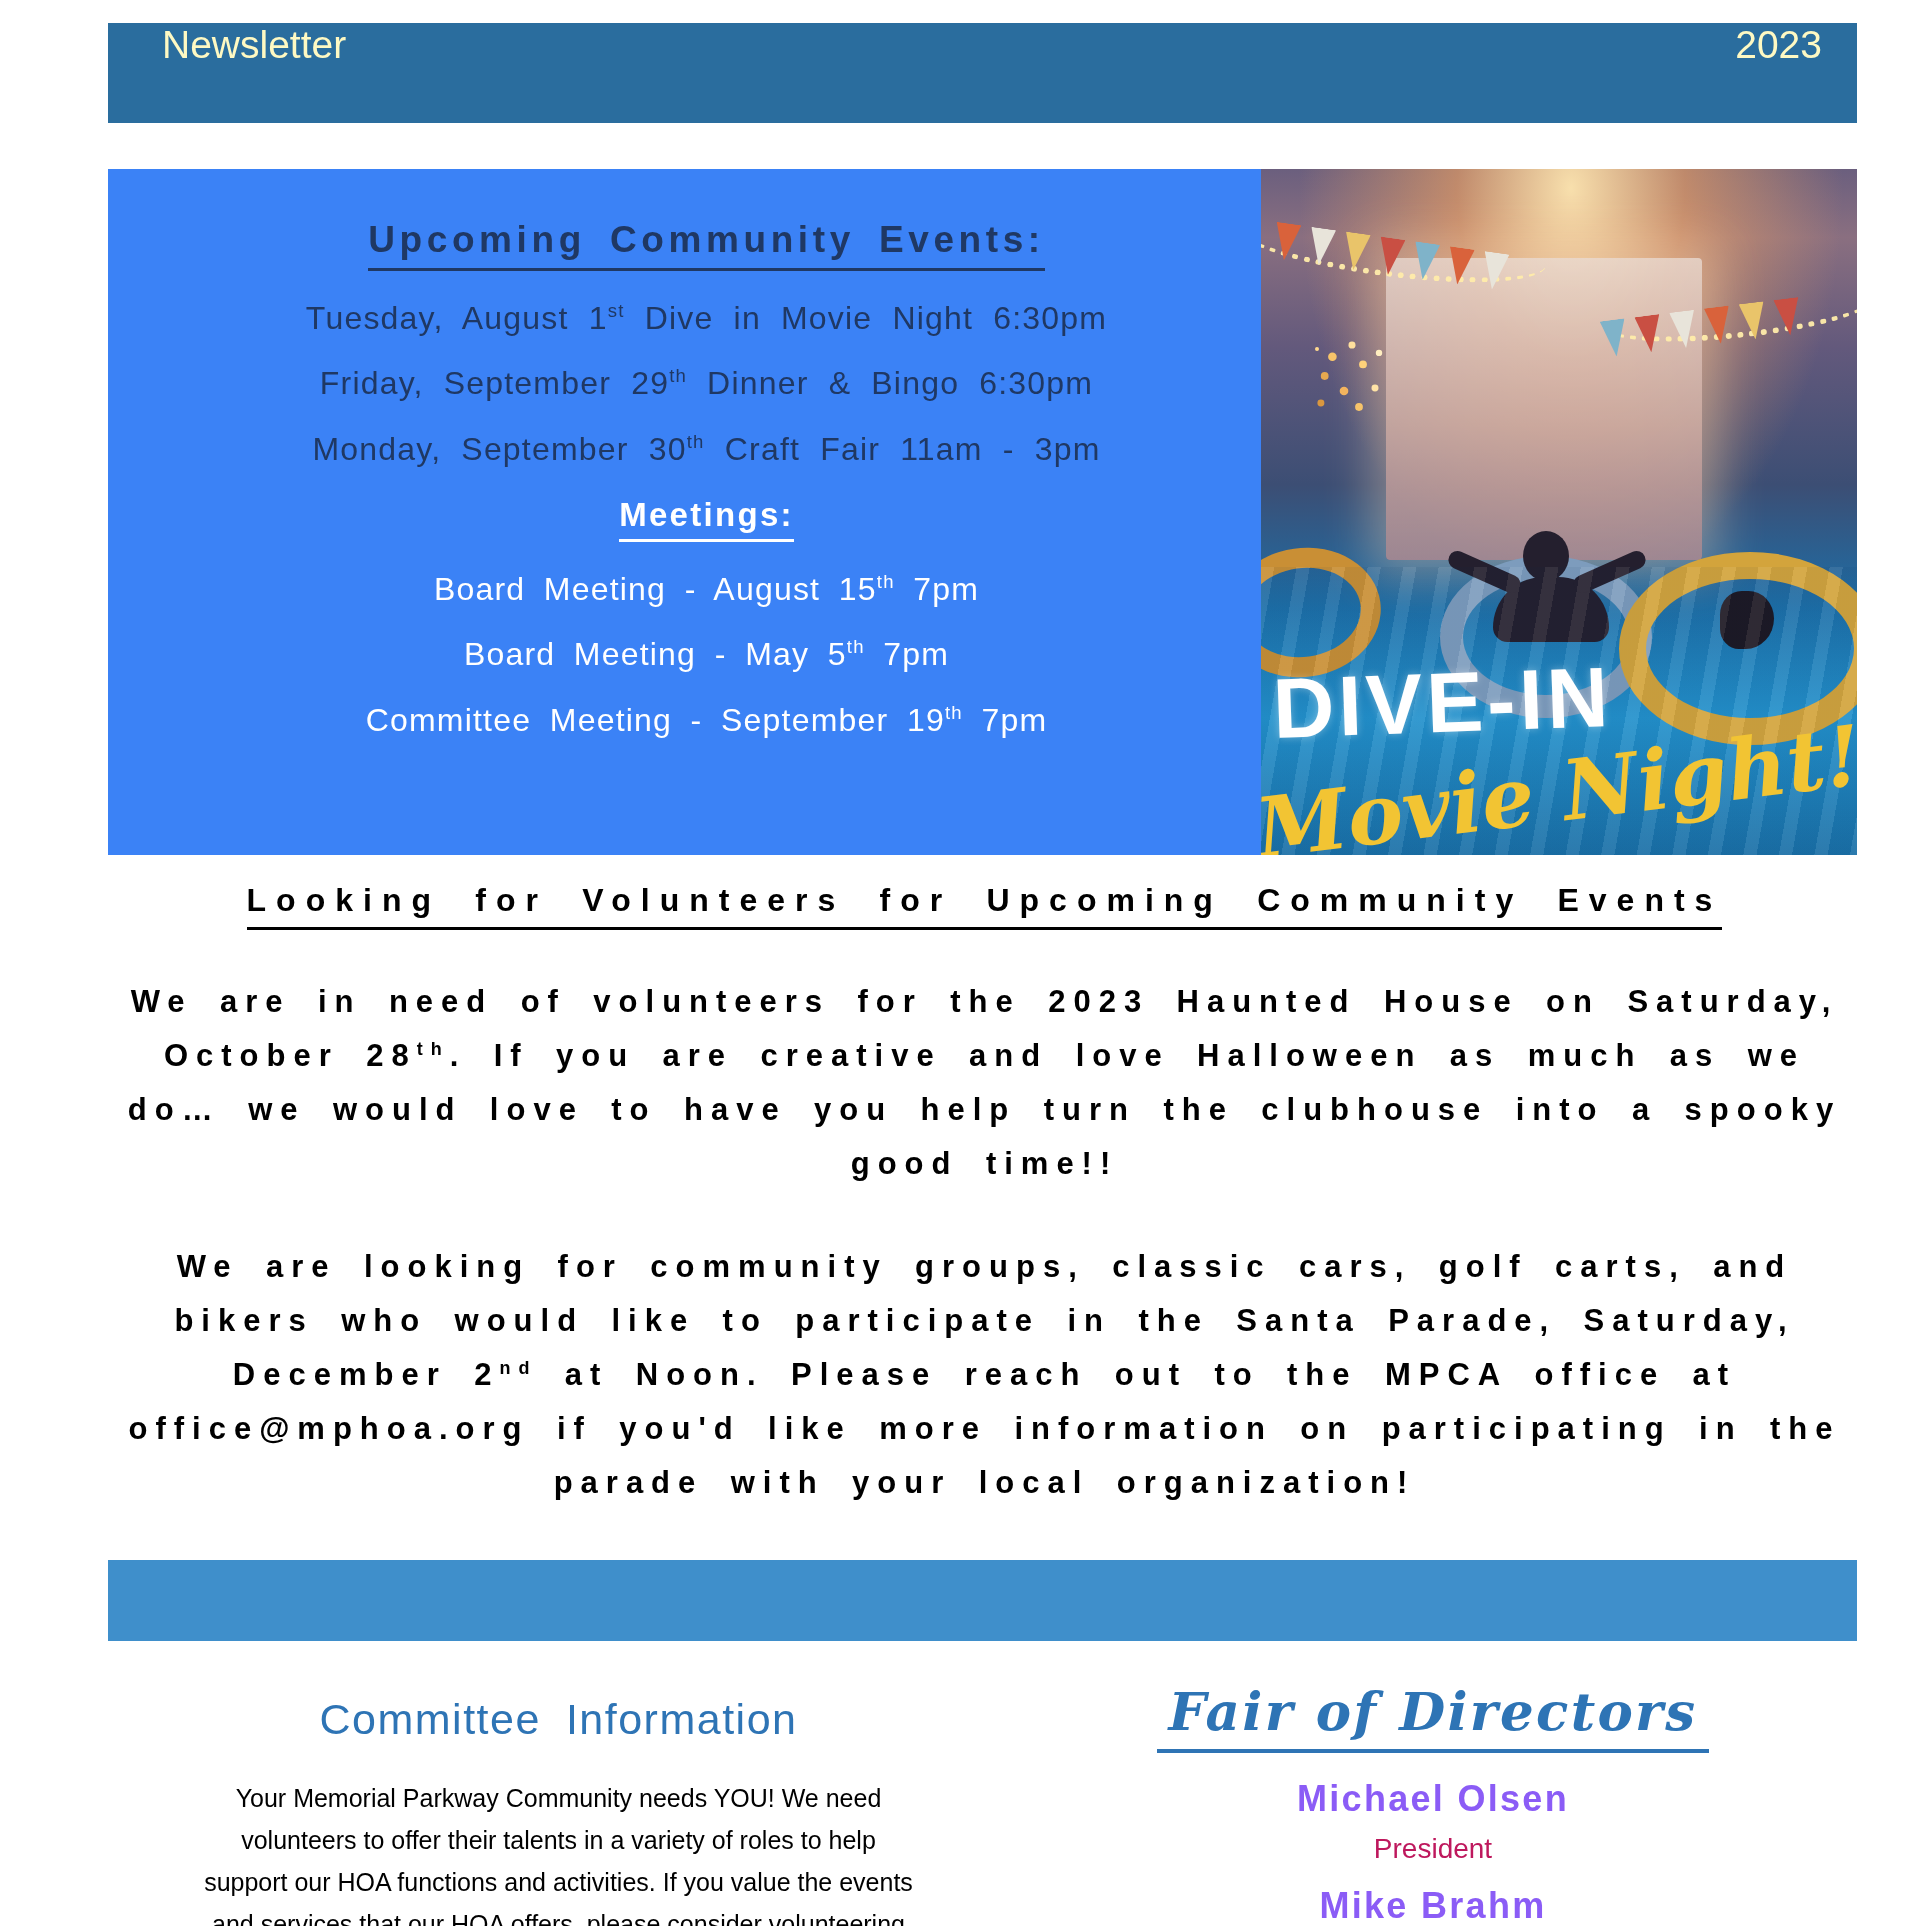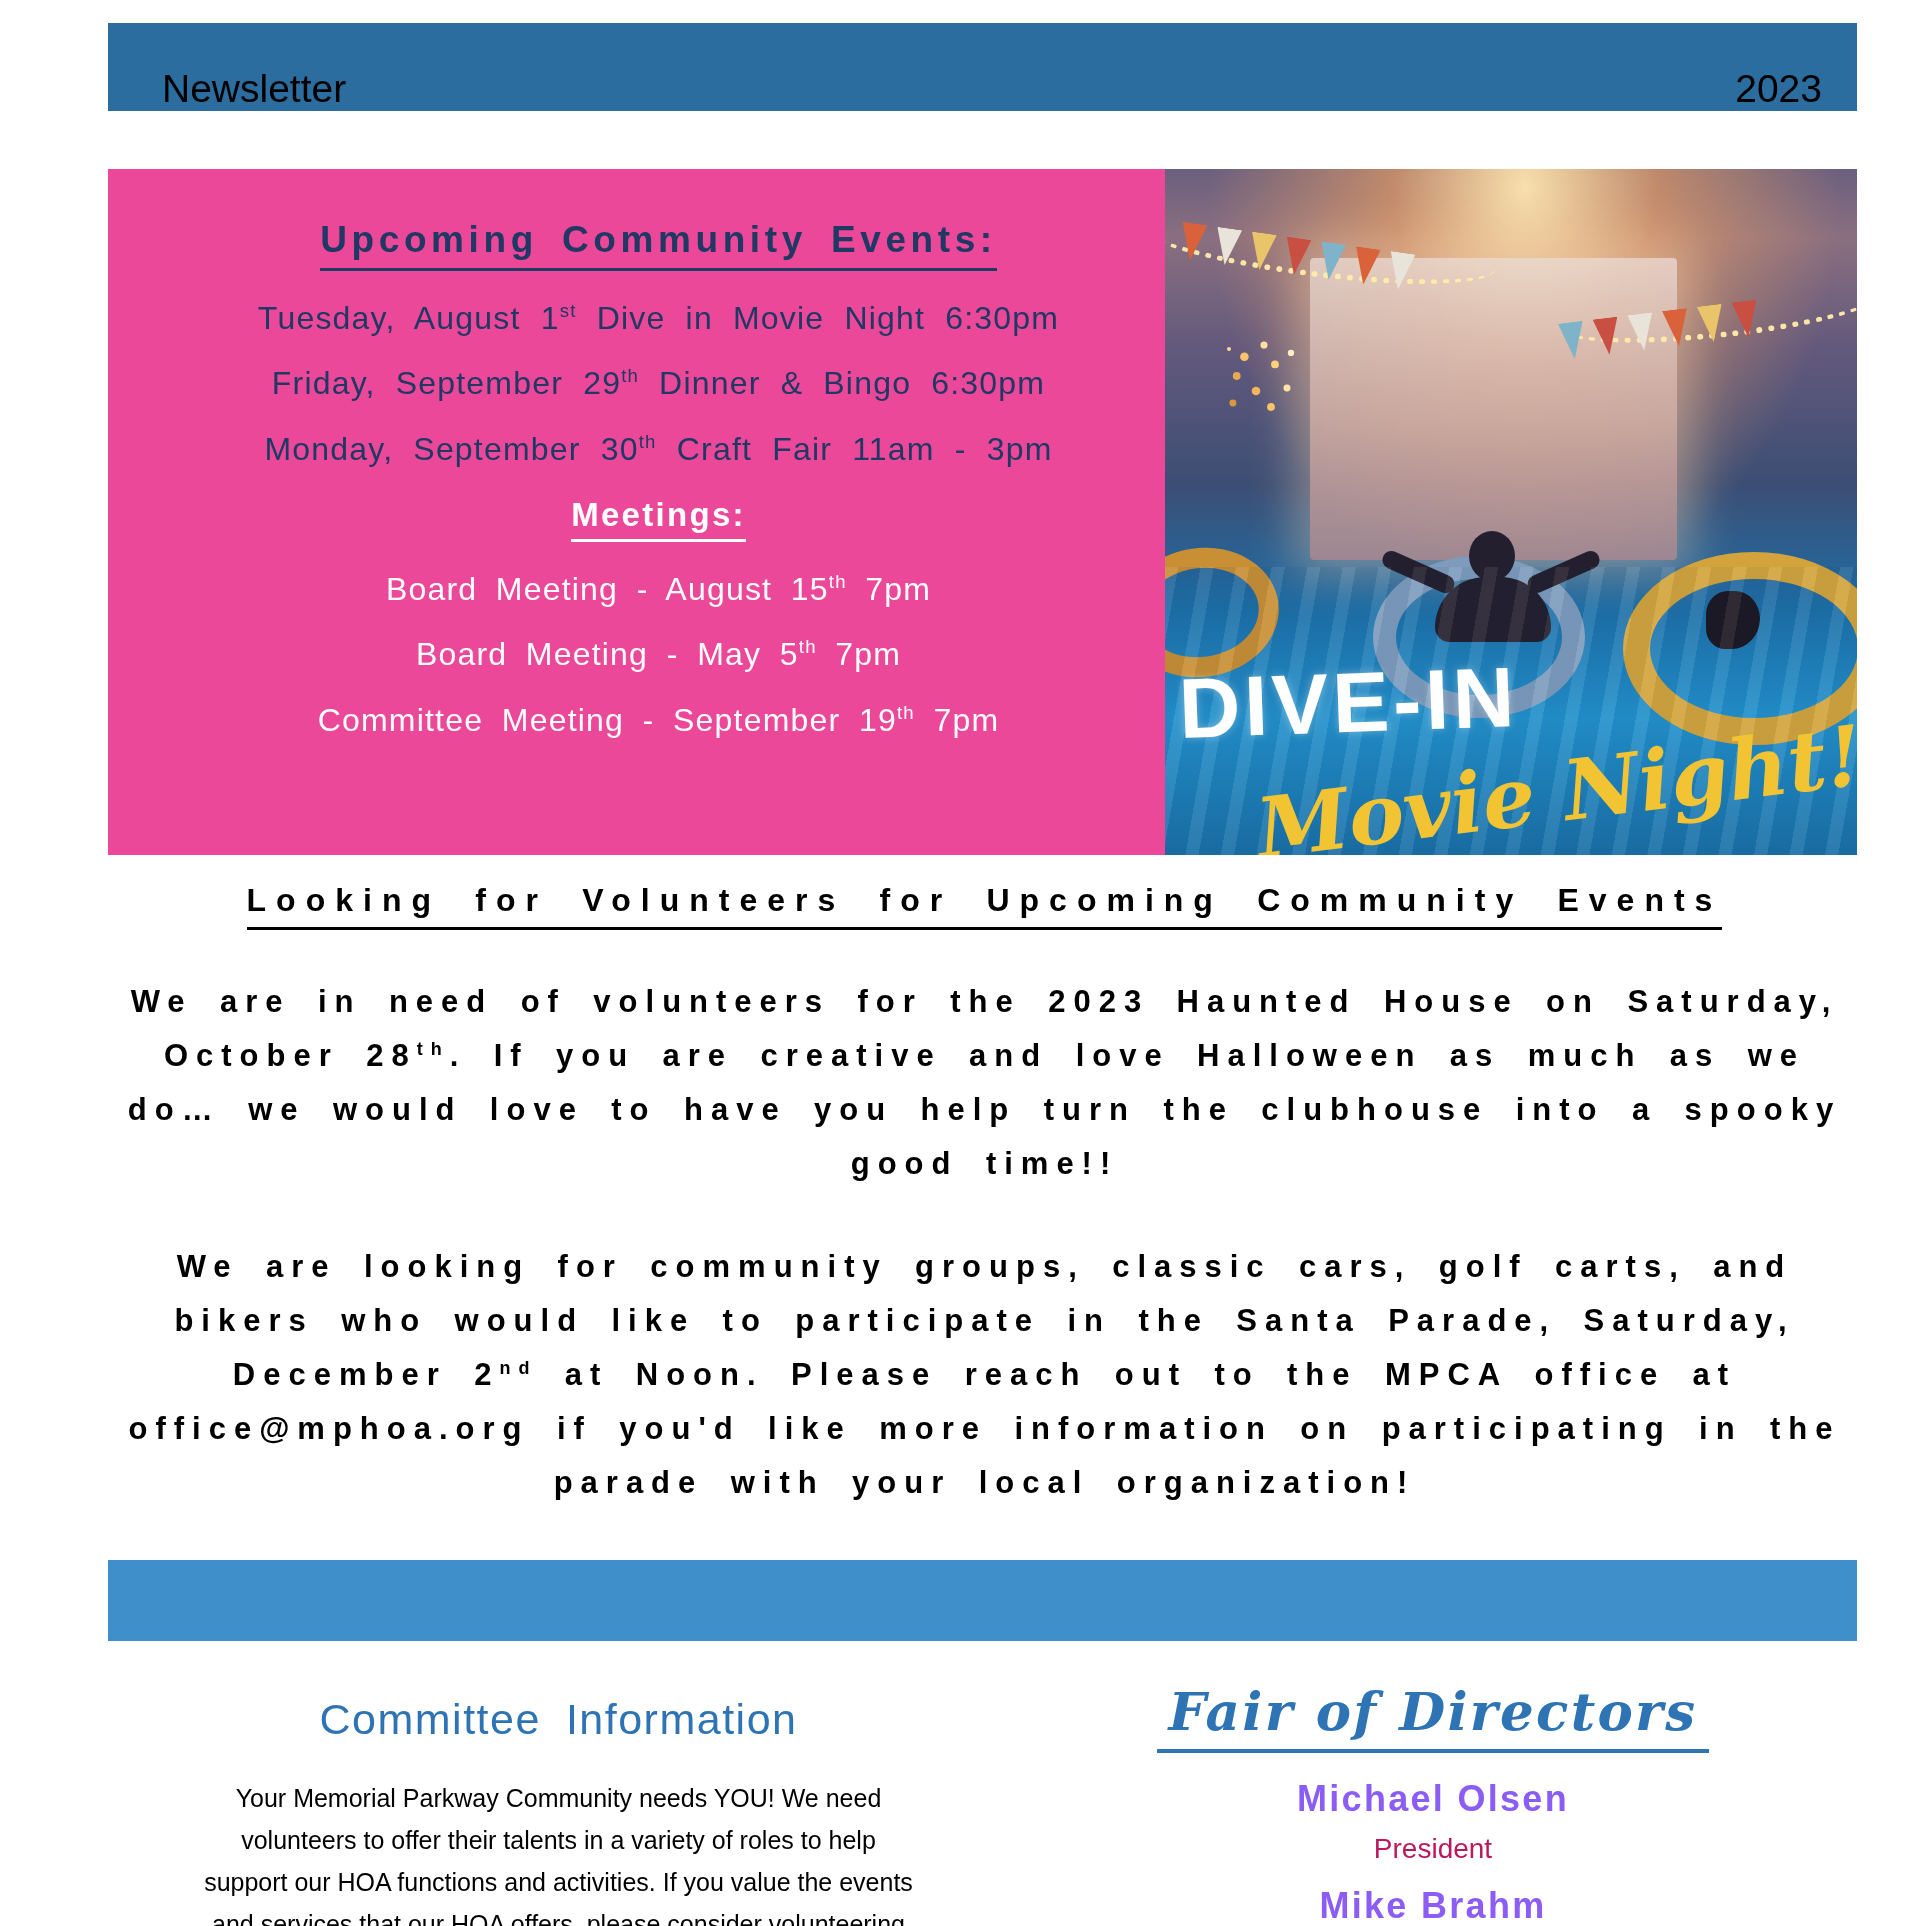--- a/index.html
+++ b/index.html
@@ -1,26 +1,26 @@
 <!DOCTYPE html>
 <html style="font-size:6.2px"><head>
 <meta charset="utf-8">
 <style>
   html,body{margin:0;padding:0;background:#ffffff;}
   .page{position:relative;width:1965px;height:2542px;background:#ffffff;overflow:hidden;
         font-family:"Liberation Sans", sans-serif;}
 
   
-  .header{position:absolute;left:108px;top:23px;width:1749px;height:88px;background:#2A6D9E;
-          display:flex;align-items:flex-end;justify-content:space-between;box-sizing:border-box;
-          padding:0 35px 0 54px;color:#000000;font-size:39px;}
+  .header{position:absolute;left:108px;top:23px;width:1749px;height:100px;background:#2A6D9E;
+          display:flex;align-items:flex-start;justify-content:space-between;box-sizing:border-box;
+          padding:0 35px 0 54px;color:#fef9c3;font-size:39px;}
 
   
   .events-row{position:absolute;left:108px;top:169px;width:1749px;height:686px;display:flex;}
-  .events-box{width:1057px;height:100%;background:#ec4899;box-sizing:border-box;
+  .events-box{width:1153px;height:100%;background:#3b82f6;box-sizing:border-box;
               padding-top:50px;text-align:center;color:#1F3864;
               display:flex;flex-direction:column;align-items:center;gap:28.5px;padding-left:44px;}
   .events-title{font-size:37px;font-weight:bold;letter-spacing:4.6px;word-spacing:9.2px;
                 border-bottom:3.5px solid #1F3864;padding-bottom:7px;display:inline-block;}
   .event-line{font-size:32px;letter-spacing:1.2px;word-spacing:10px;}
   .meetings-title{font-size:33px;font-weight:bold;color:#ffffff;border-bottom:3.1px solid #ffffff;
                   padding-bottom:5.4px;display:inline-block;letter-spacing:2.3px;}
   .meeting-line{font-size:32px;color:#ffffff;letter-spacing:1.2px;word-spacing:8.5px;}
   sup{font-size:0.58em;vertical-align:super;line-height:0;}
 

